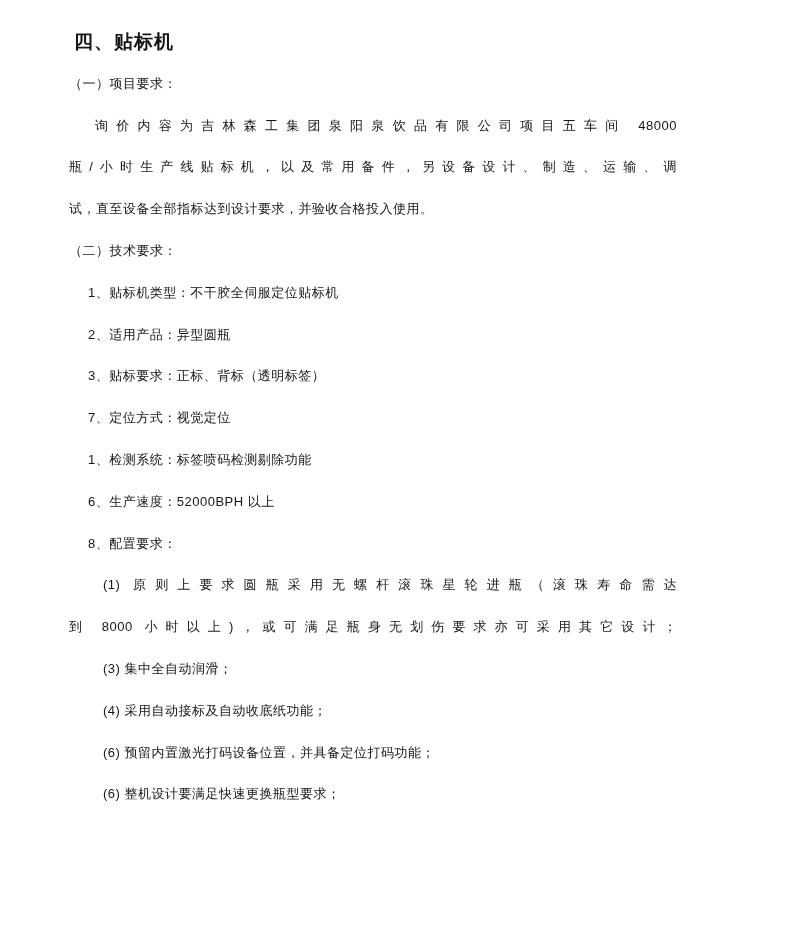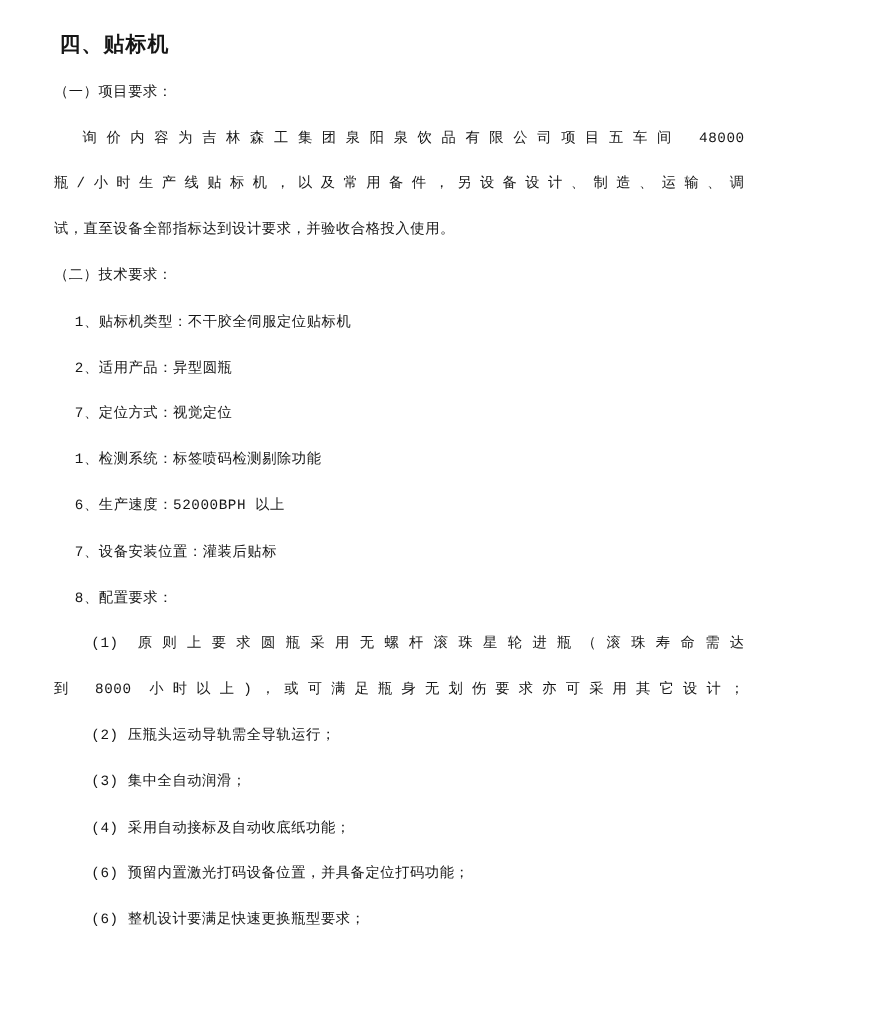--- a/index.html
+++ b/index.html
@@ -9,22 +9,22 @@
   body {
     width: 790px;
     height: 932px;
     background: #ffffff;
     overflow: hidden;
   }
   .doc {
     box-sizing: border-box;
     width: 790px;
     height: 660px;
-    padding: 21px 113px 0 49px;
-    font-family: Liberation Mono, monospace;
+    padding: 21px 113px 0 69px;
+    font-family: Liberation Sans, sans-serif;
     color: #161616;
   }
   .line {
     font-size: 13px;
     line-height: 41.8px;
     height: 41.8px;
     letter-spacing: 0.5px;
     white-space: pre-wrap;
   }
   .heading {
@@ -57,25 +57,24 @@
 
 <div class="doc">
   <div class="line heading">四、贴标机</div>
   <div class="line">（一）项目要求：</div>
   <div class="line indent2 justify">询价内容为吉林森工集团泉阳泉饮品有限公司项目五车间 48000</div>
   <div class="line justify">瓶/小时生产线贴标机，以及常用备件，另设备设计、制造、运输、调</div>
   <div class="line">试，直至设备全部指标达到设计要求，并验收合格投入使用。</div>
   <div class="line">（二）技术要求：</div>
   <div class="line item">1、贴标机类型：不干胶全伺服定位贴标机</div>
   <div class="line item">2、适用产品：异型圆瓶</div>
+  <div class="line item">3、贴标要求：正标、背标（透明标签）</div>
   <div class="line item">7、定位方式：视觉定位</div>
   <div class="line item">1、检测系统：标签喷码检测剔除功能</div>
   <div class="line item">6、生产速度：52000BPH 以上</div>
-  <div class="line item">7、设备安装位置：灌装后贴标</div>
   <div class="line item">8、配置要求：</div>
   <div class="line sub justify">(1) 原则上要求圆瓶采用无螺杆滚珠星轮进瓶（滚珠寿命需达</div>
   <div class="line justify">到 8000 小时以上)，或可满足瓶身无划伤要求亦可采用其它设计；</div>
-  <div class="line sub">(2) 压瓶头运动导轨需全导轨运行；</div>
   <div class="line sub">(3) 集中全自动润滑；</div>
   <div class="line sub">(4) 采用自动接标及自动收底纸功能；</div>
   <div class="line sub">(6) 预留内置激光打码设备位置，并具备定位打码功能；</div>
   <div class="line sub">(6) 整机设计要满足快速更换瓶型要求；</div>
 </div>
 
 </body></html>

